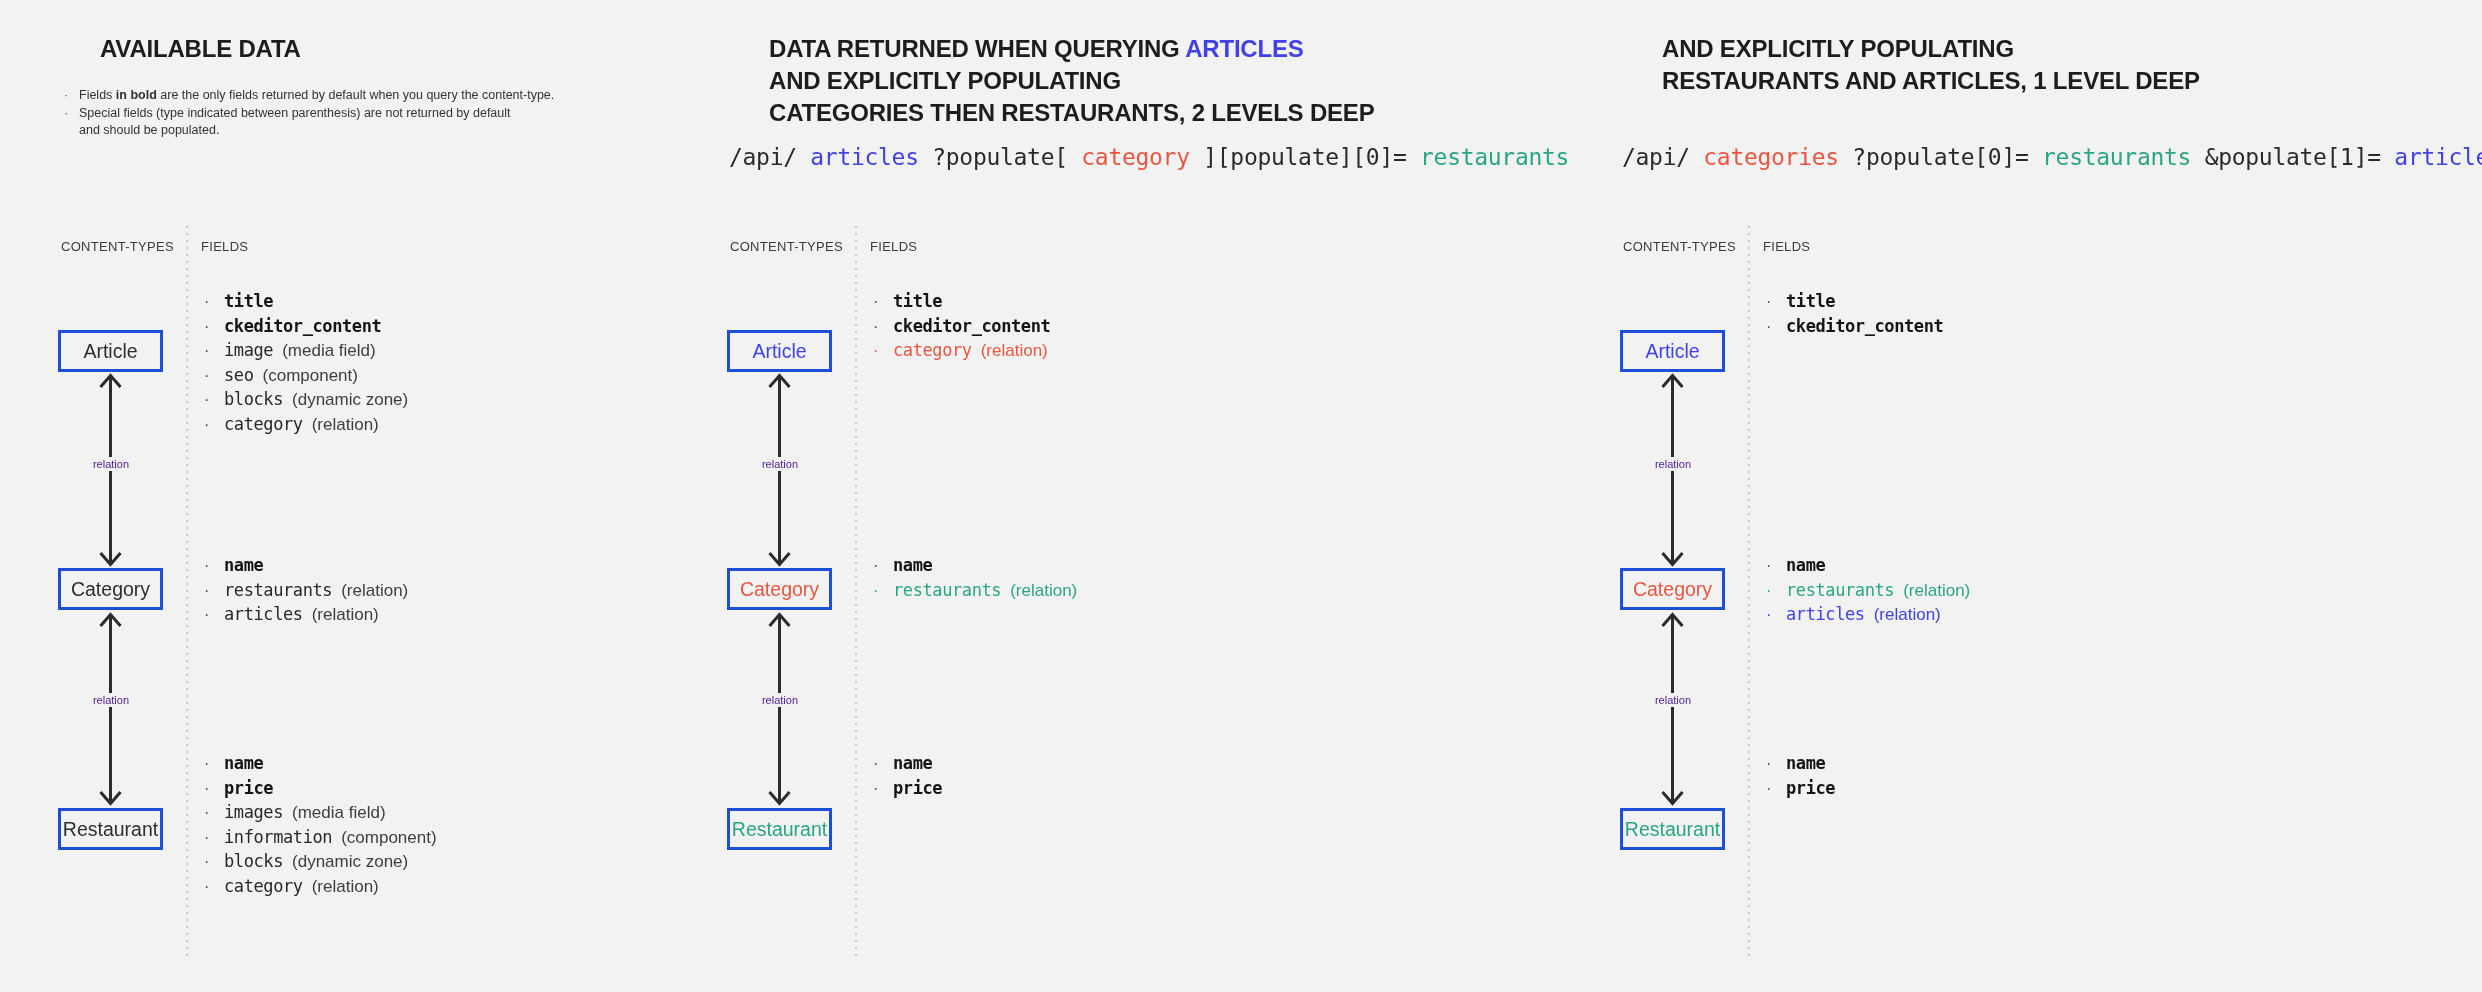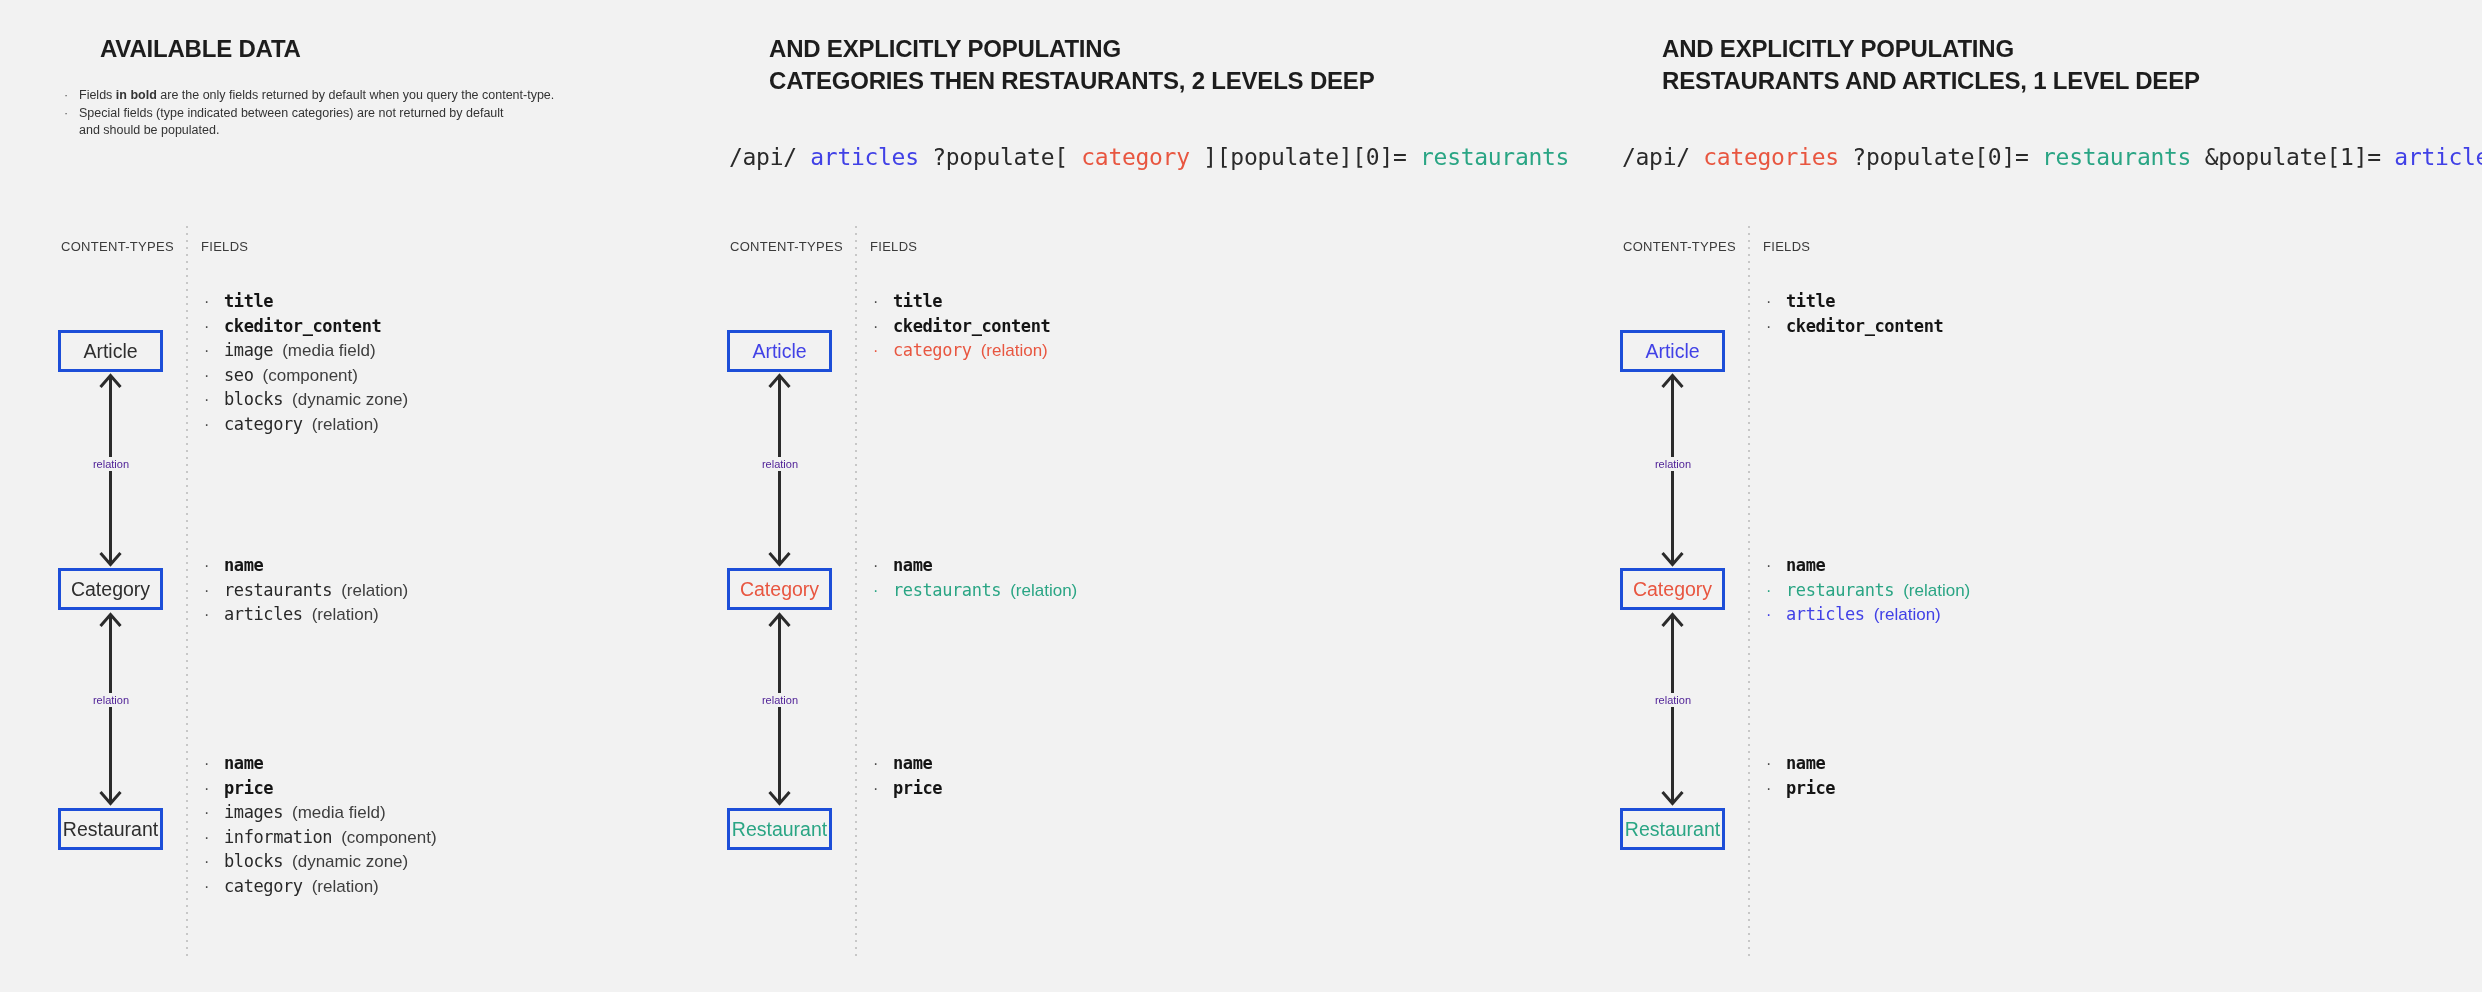--- a/index.html
+++ b/index.html
@@ -87,21 +87,21 @@
               
                 <span> are the only fields returned by default when you query the content-type.</span>
               </span>
           </div>
 
           <div class="note">
             <span class="ndot">·</span>
             <span class="ntext">
               
             
-                <span>Special fields (type indicated between categories) are not returned by default</span>
+                <span>Special fields (type indicated between parenthesis) are not returned by default</span>
               </span>
           </div>
 
           <div class="note nob">
             
             <span class="ntext">
               
             
                 <span>and should be populated.</span>
               </span>
@@ -243,20 +243,27 @@
             </div>
           </div>
       </div>
 
     </section>
 
     <section class="column col-1">
 
       <div class="title">
 
+          <div class="tline">
+            
+          
+              <span>DATA RETURNED WHEN QUERYING </span>
+            
+              <span class="hl-blue">ARTICLES</span>
+            </div>
 
           <div class="tline">
             
           
               <span>AND EXPLICITLY POPULATING</span>
             </div>
 
           <div class="tline">
             
           

